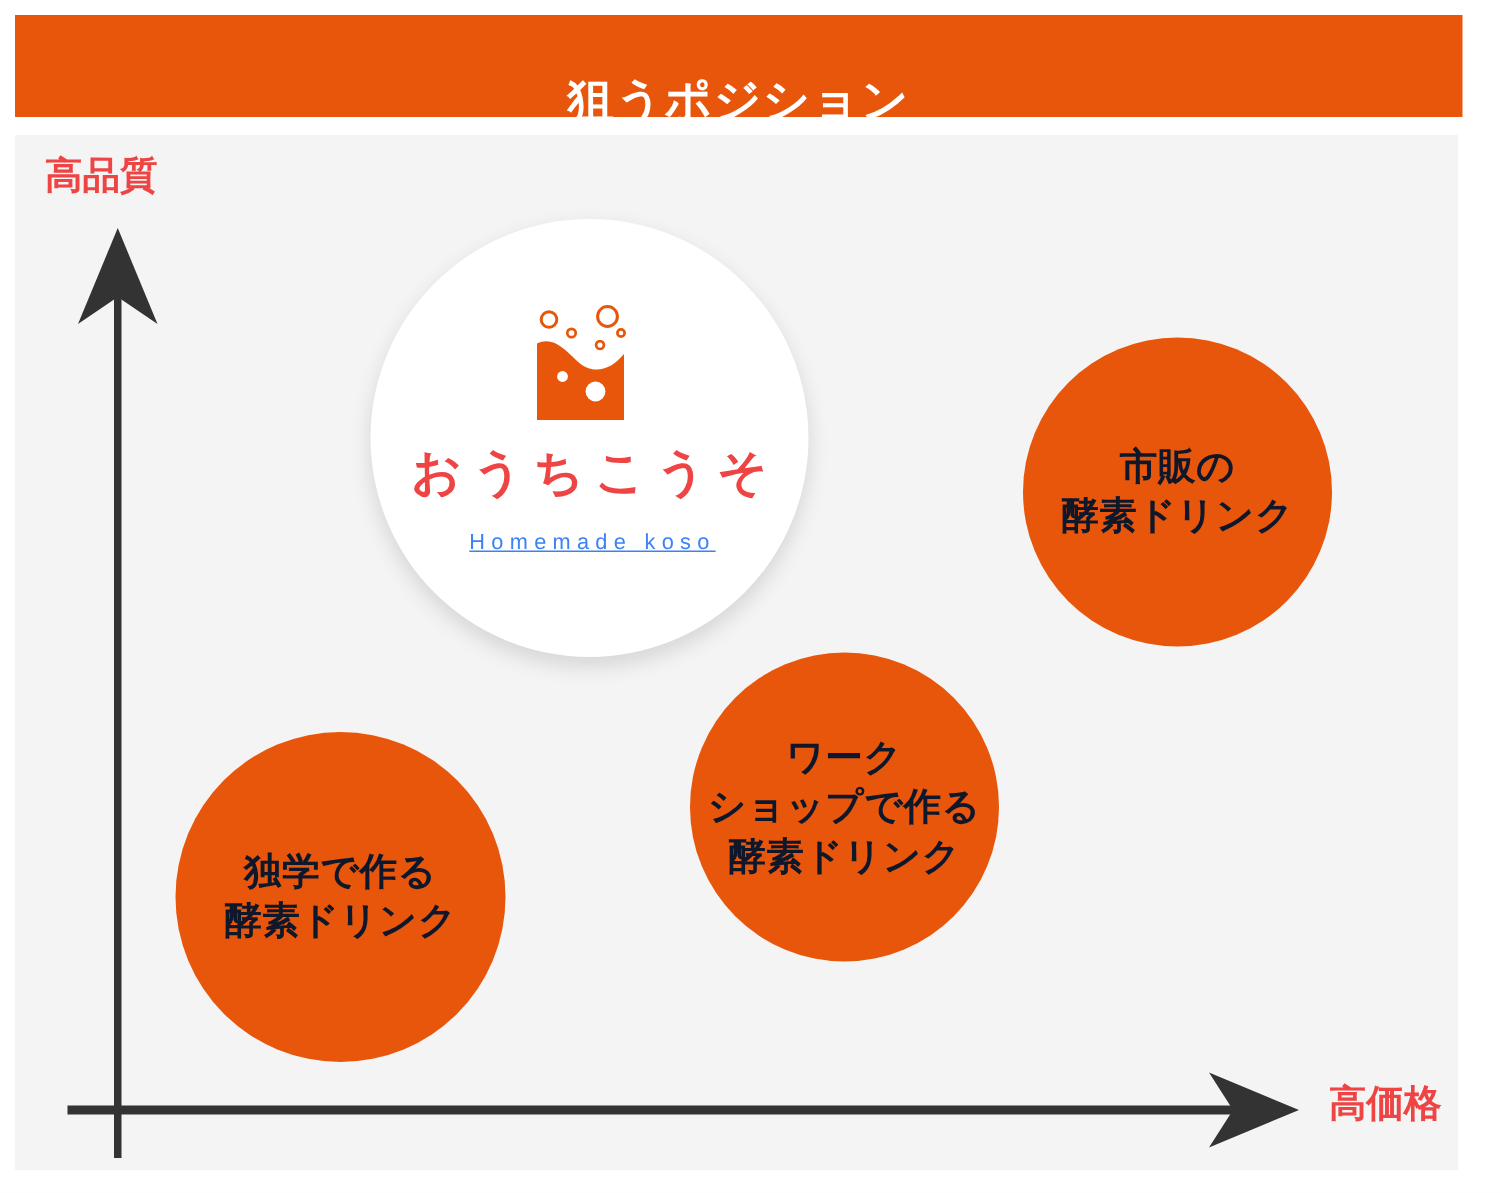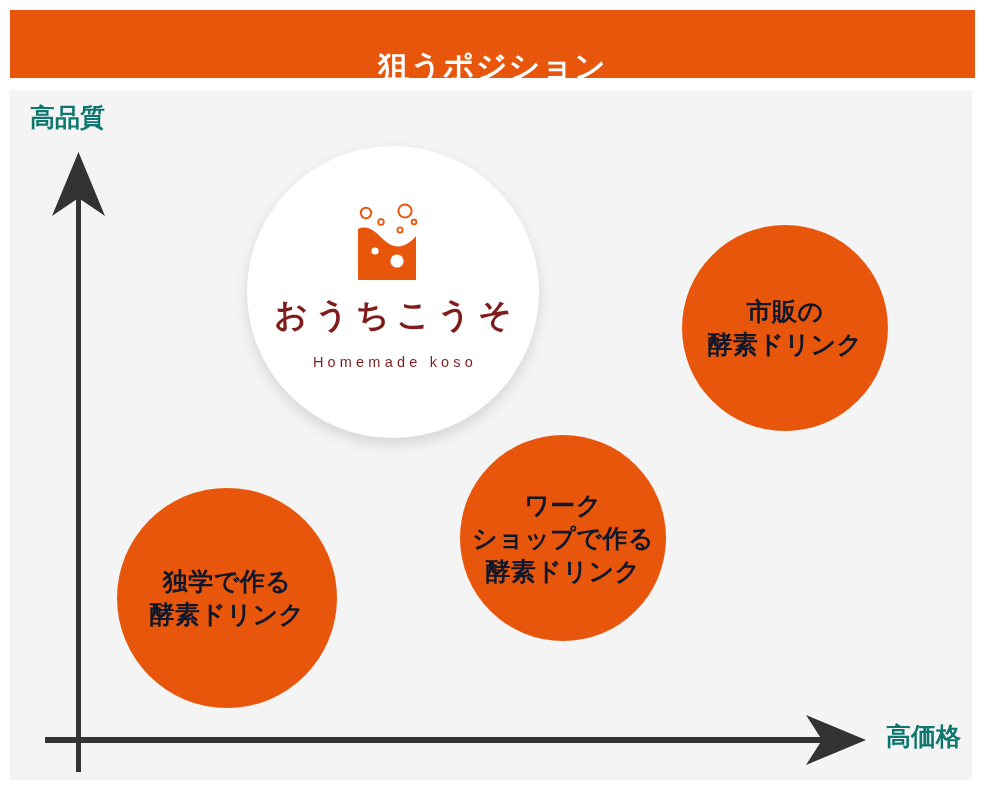--- a/index.html
+++ b/index.html
@@ -59,21 +59,21 @@
     left: 0;
     top: 0;
     width: 1000px;
     height: 795px;
     pointer-events: none;
   }
 
   
   .axis-label {
     position: absolute;
-    color: #0f766e;
+    color: #ef4444;
     font-size: 25px;
     font-weight: bold;
     line-height: 1;
     white-space: nowrap;
   }
   .y-axis-label {
     left: 30px;
     top: 105px;
   }
   .x-axis-label {
@@ -115,34 +115,35 @@
     align-items: center;
     justify-content: center;
     transform: translateY(-6px);
   }
   .logo-mark {
     width: 86px;
     height: 82px;
     margin-bottom: 14px;
   }
   .logo-wordmark {
-    color: #7f1d1d;
+    color: #ef4444;
     font-size: 33px;
     font-weight: bold;
     letter-spacing: 7px;
     line-height: 1;
     text-indent: 7px;
   }
   .logo-tagline {
-    color: #7f1d1d;
+    color: #3b82f6;
     font-size: 14.5px;
     letter-spacing: 4.2px;
     line-height: 1;
     margin-top: 24px;
     text-indent: 4px;
+    text-decoration: underline;
   }
 </style>
 </head>
 <body>
 
 <div id="canvas">
 
   <div class="header-bar">
     <div class="header-title">狙うポジション</div>
   </div>

